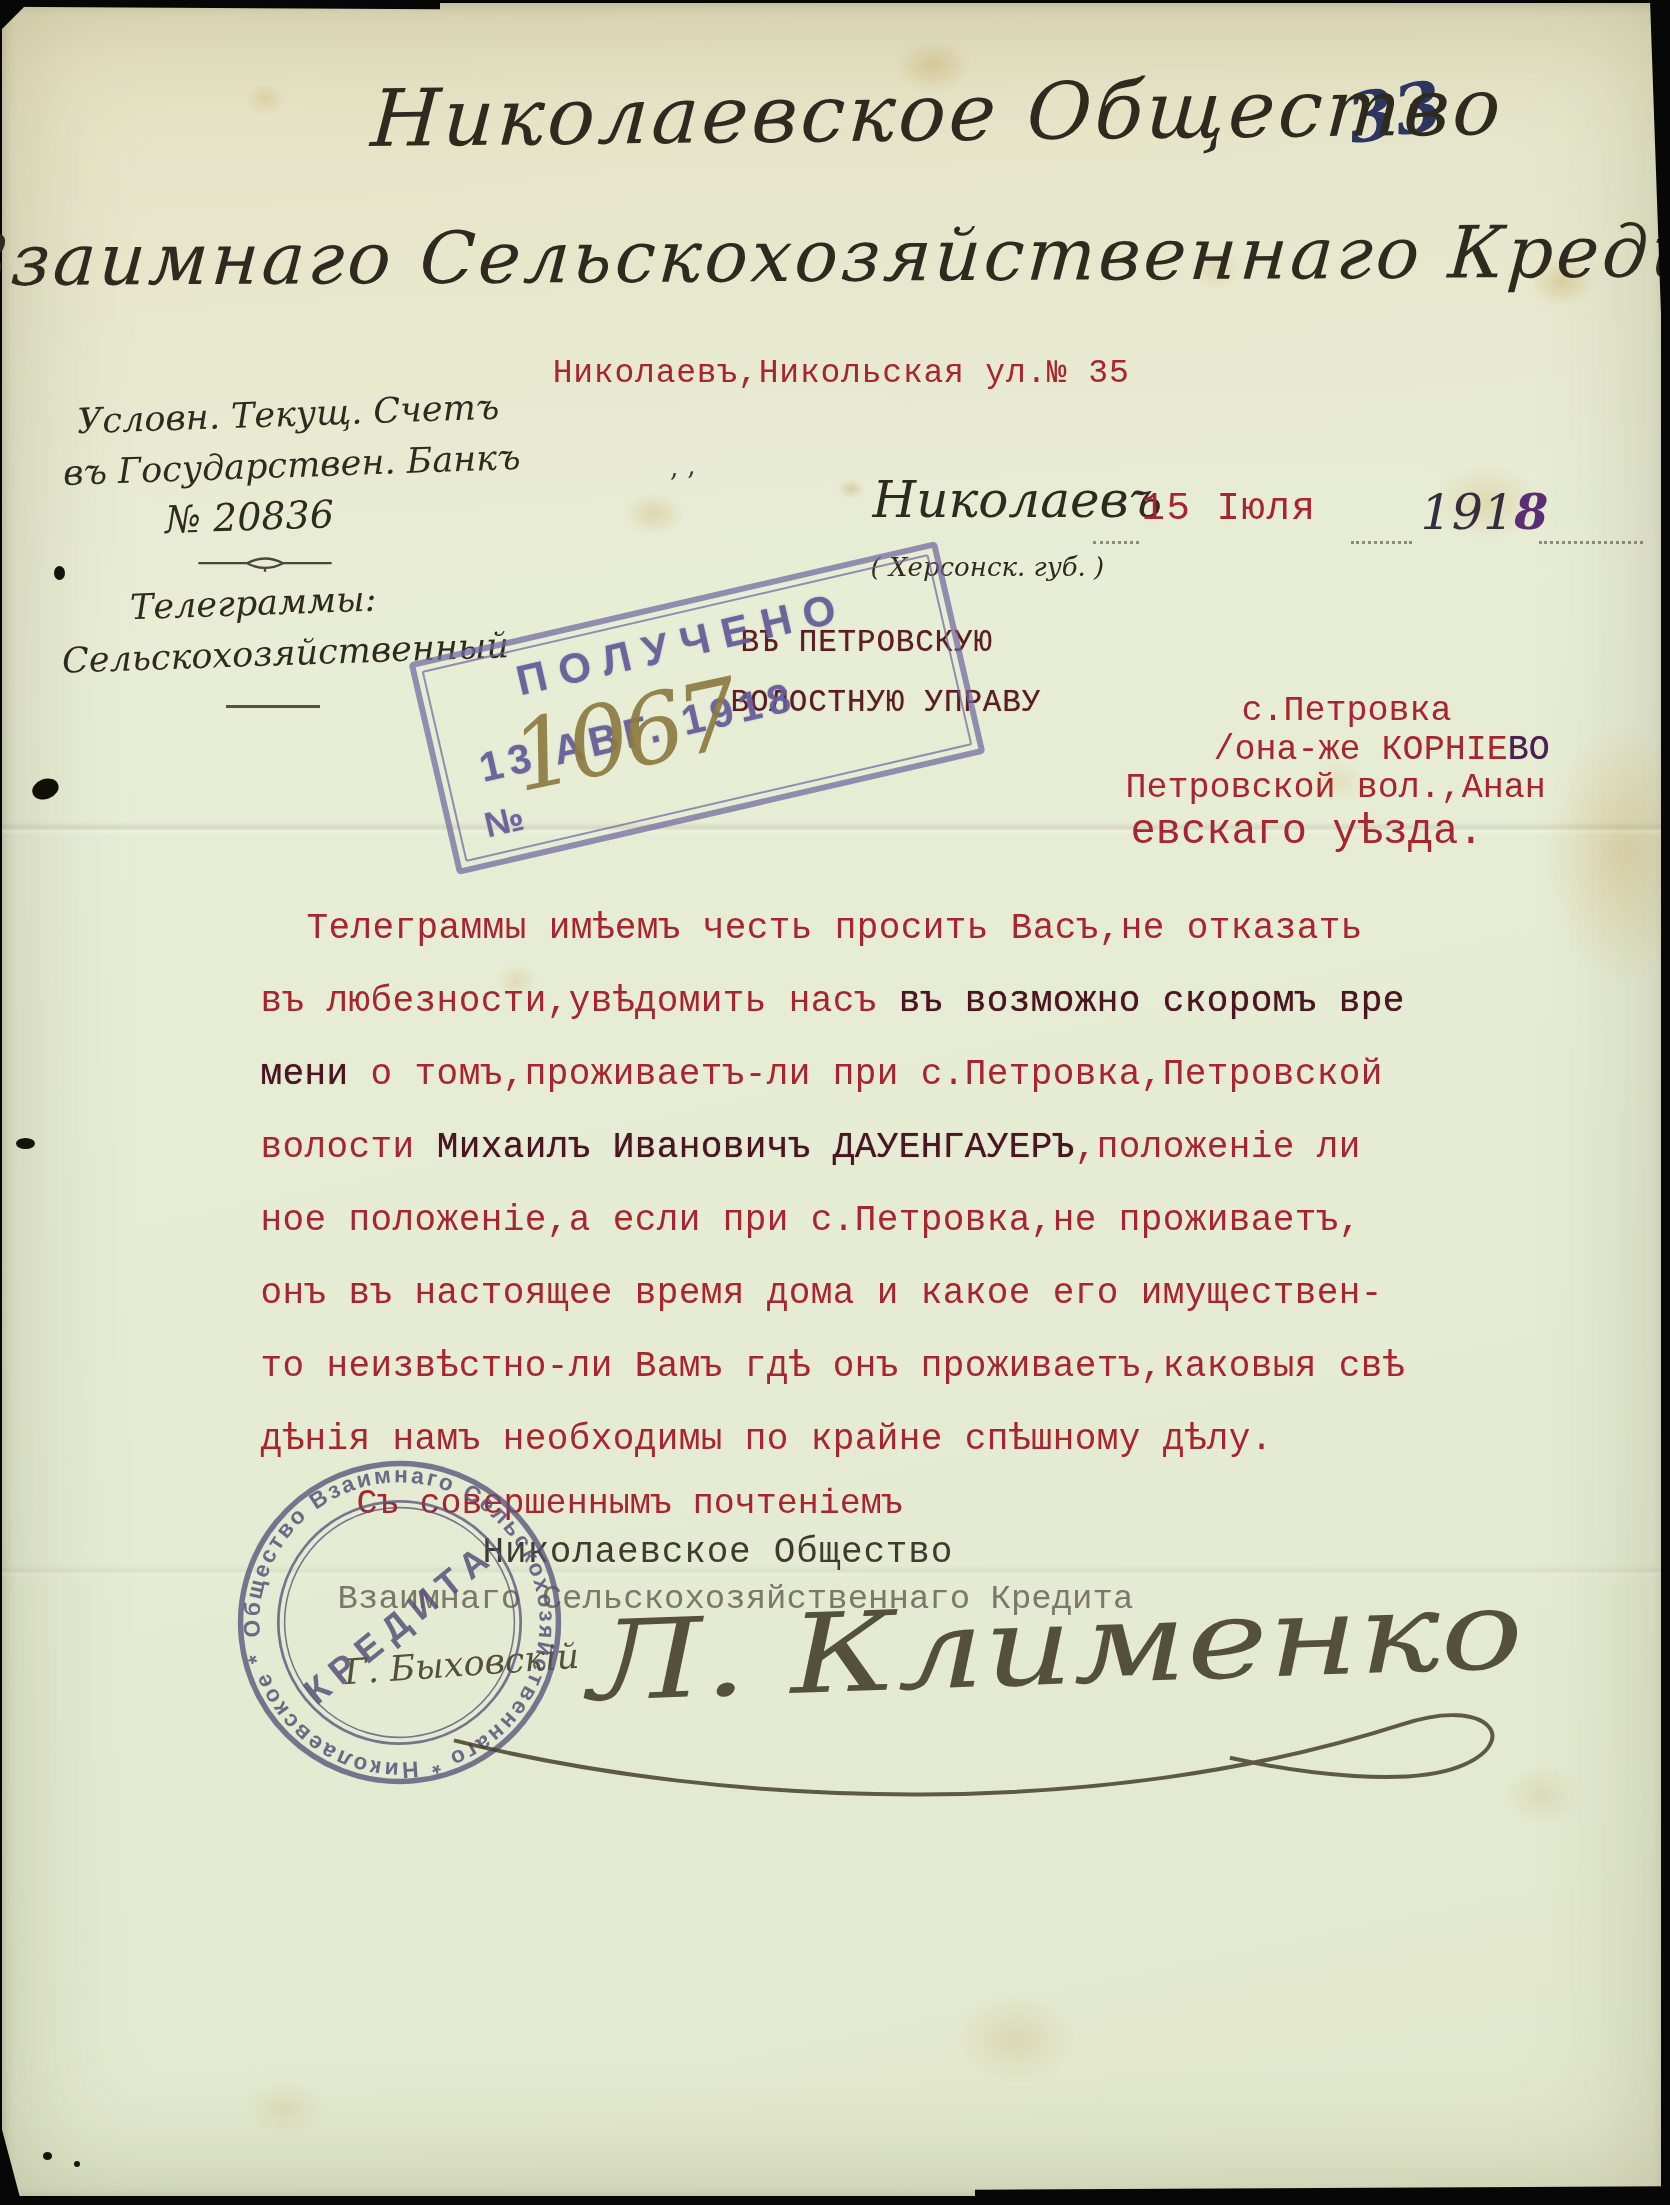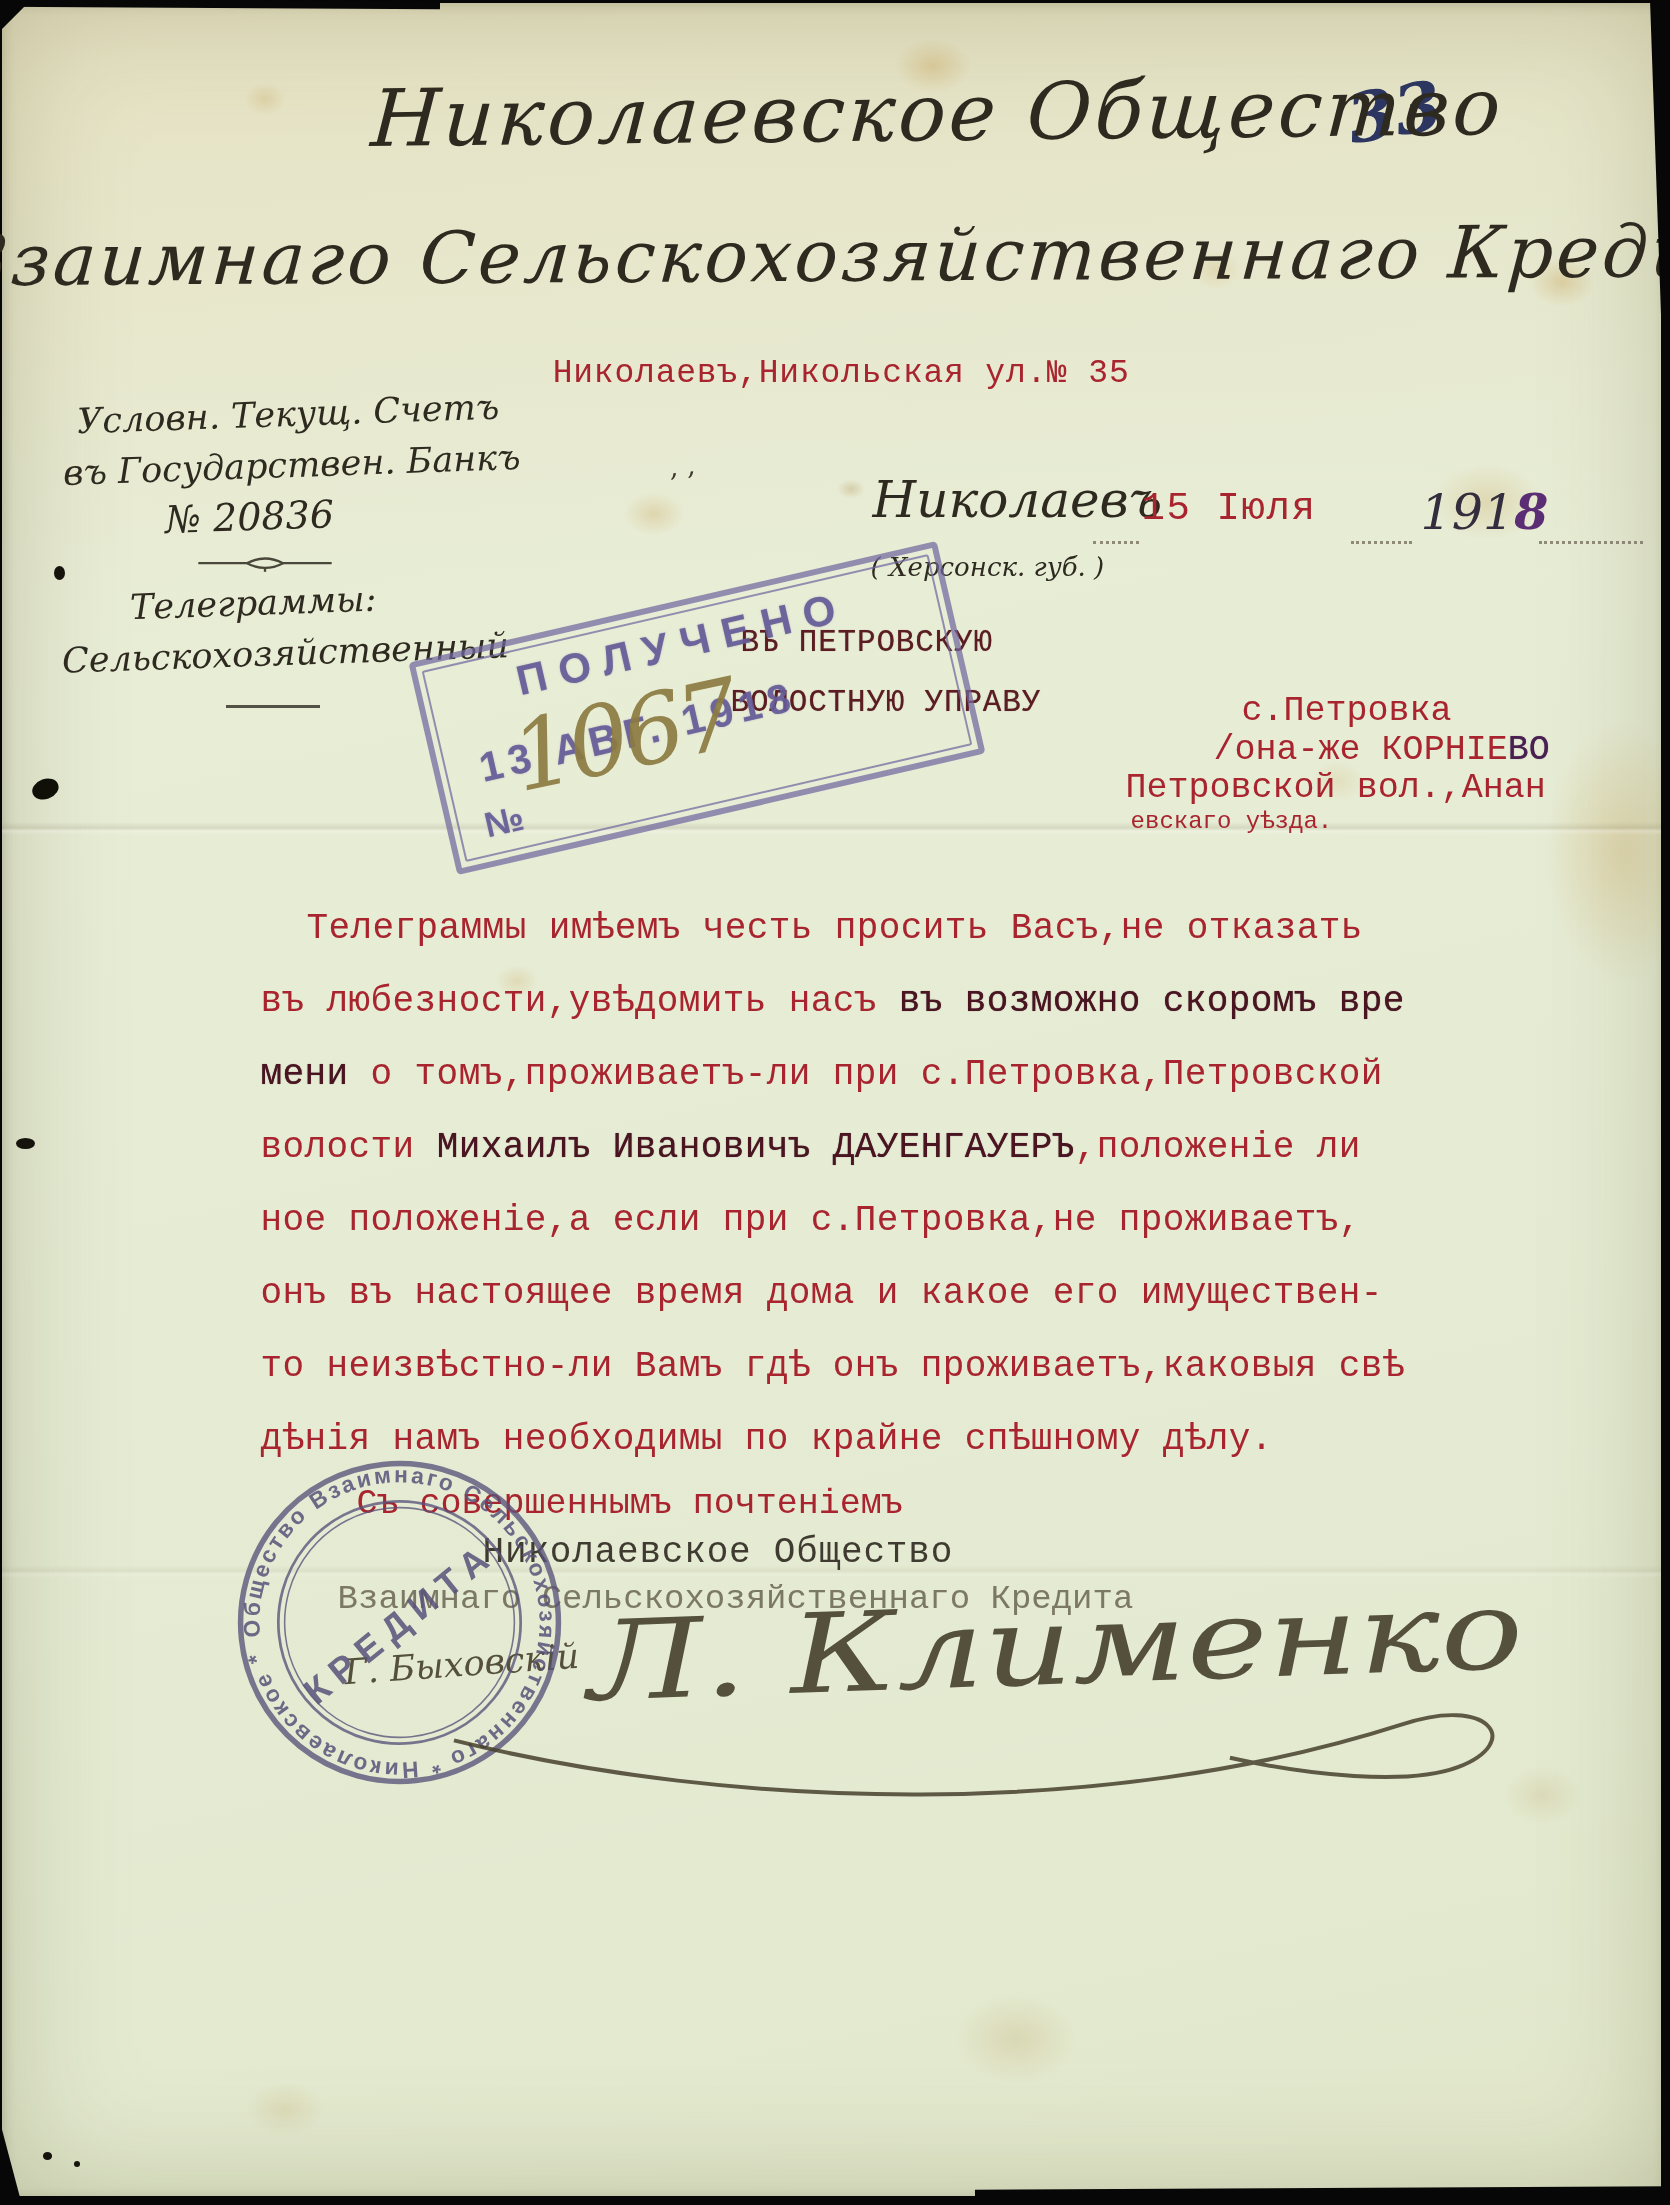--- a/index.html
+++ b/index.html
@@ -90,21 +90,21 @@
       <div class="abs stamptext" style="left:38px;top:156px;font-size:35px;">№</div>
     </div>
     <div class="abs script" style="left:509px;top:677px;font-size:96px;color:#8c7b41;letter-spacing:-4.7px;transform:rotate(-12deg);z-index:4;opacity:.92;">1067</div>
 
     <div class="abs type" style="left:739px;top:622px;font-size:31px;letter-spacing:0.8px;color:#5c1d22;text-shadow:0 0 0.8px rgba(60,15,25,.6);">ВЪ ПЕТРОВСКУЮ</div>
     <div class="abs type" style="left:729px;top:682px;font-size:31px;letter-spacing:0.8px;color:#5c1d22;text-shadow:0 0 0.8px rgba(60,15,25,.6);">ВОЛОСТНУЮ УПРАВУ</div>
 
     <div class="abs type red" style="left:1240px;top:688px;font-size:35px;">с.Петровка</div>
     <div class="abs type red" style="left:1212px;top:727px;font-size:35px;"><span>/она-же КОРНІЕ</span><span style="color:#4a2050;text-shadow:0 0 0.8px rgba(50,20,70,.7);">ВО</span></div>
     <div class="abs type red" style="left:1124px;top:765px;font-size:35px;">Петровской вол.,Анан</div>
-    <div class="abs type red" style="left:1129px;top:805px;font-size:24px;">евскаго уѣзда.</div>
+    <div class="abs type red" style="left:1129px;top:805px;font-size:42px;">евскаго уѣзда.</div>
 
     <div class="abs" id="body-lines" style="left:259px;top:905px;width:1257px;">
         <div class="body-line indent"><span>Телеграммы имѣемъ честь просить Васъ,не отказать</span></div>
         <div class="body-line"><span>въ любезности,увѣдомить насъ </span><span class="overstruck">въ возможно скоромъ вре</span></div>
         <div class="body-line"><span class="overstruck">мени</span><span> о томъ,проживаетъ-ли при с.Петровка,Петровской</span></div>
         <div class="body-line"><span>волости </span><span class="overstruck">Михаилъ Ивановичъ ДАУЕНГАУЕРЪ</span><span>,положеніе ли</span></div>
         <div class="body-line"><span>ное положеніе,а если при с.Петровка,не проживаетъ,</span></div>
         <div class="body-line"><span>онъ въ настоящее время дома и какое его имуществен-</span></div>
         <div class="body-line"><span>то неизвѣстно-ли Вамъ гдѣ онъ проживаетъ,каковыя свѣ</span></div>
         <div class="body-line"><span>дѣнія намъ необходимы по крайне спѣшному дѣлу.</span></div>

